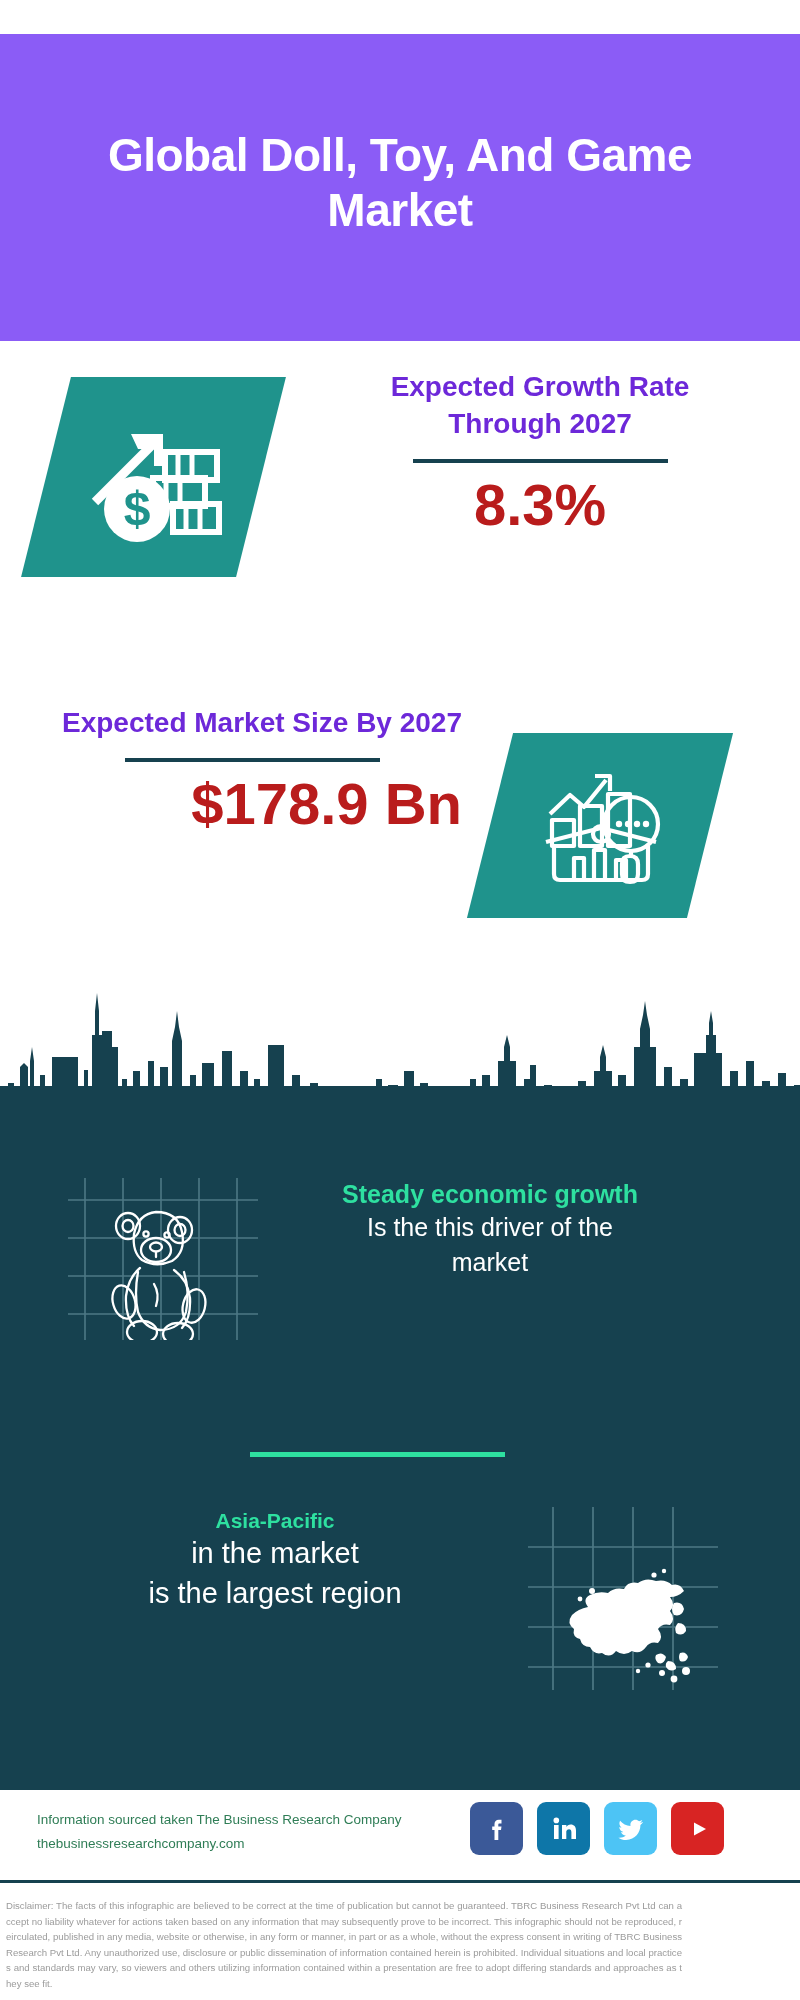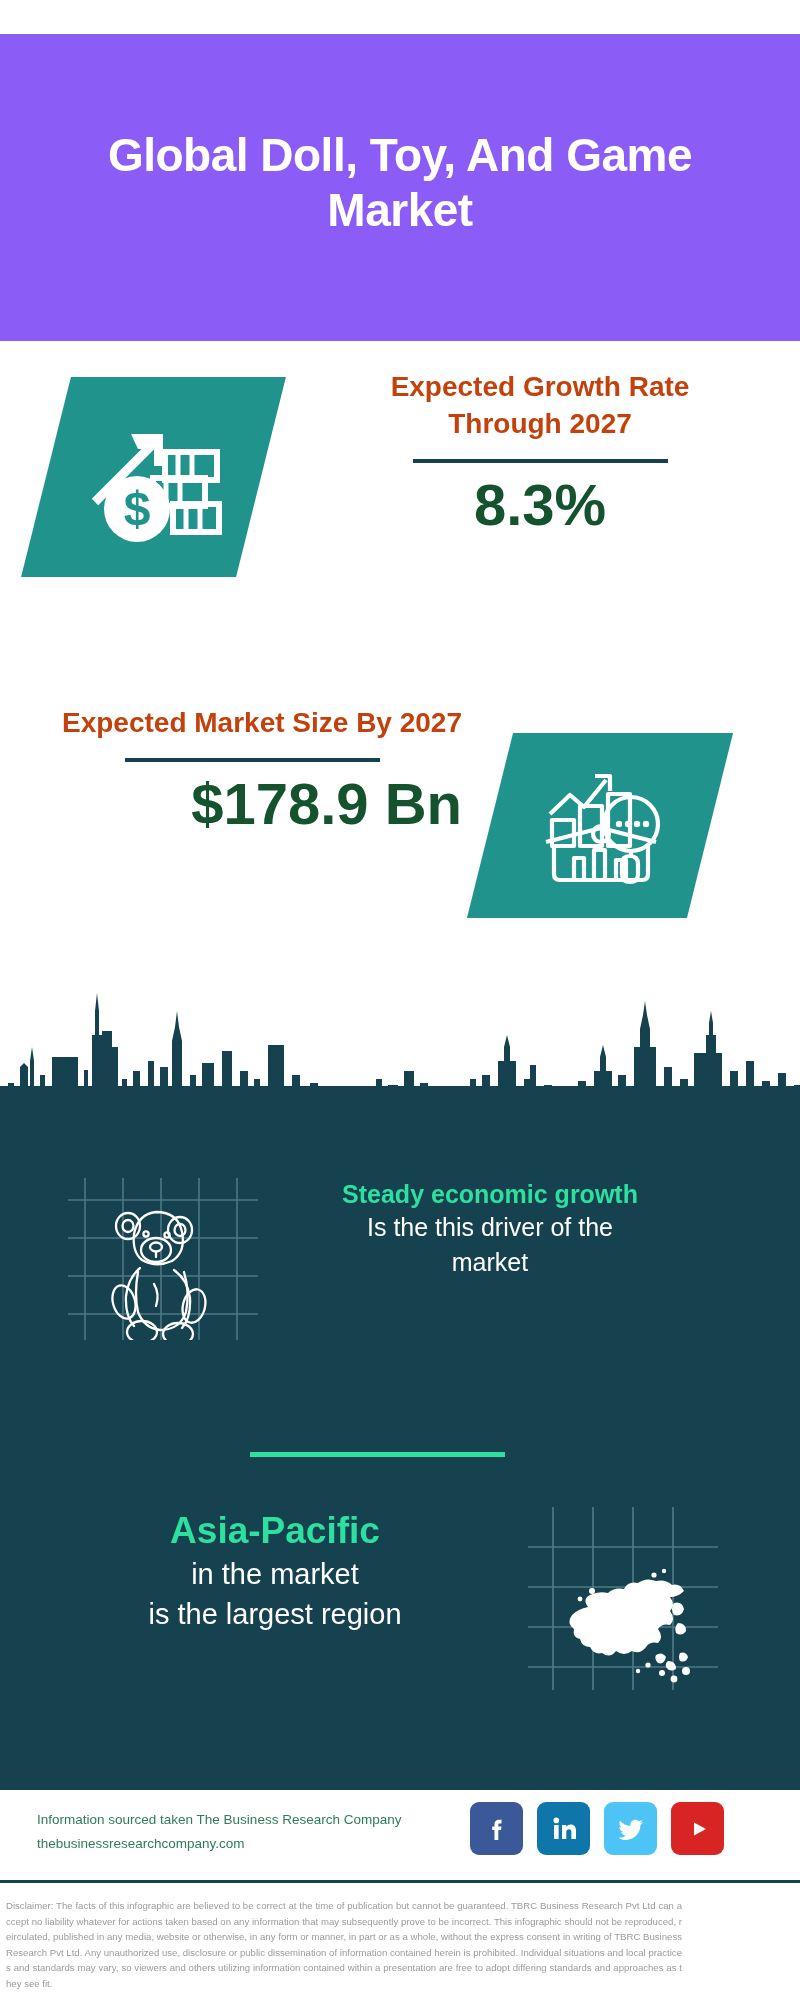--- a/index.html
+++ b/index.html
@@ -34,28 +34,28 @@
     transform:skewX(-14deg);
   }
   .icon-left-wrap {
     position:absolute; left:56px; top:78px; width:200px; height:185px;
     display:flex; align-items:center; justify-content:center;
   }
   .stat1-text {
     position:absolute; left:330px; top:62px; width:420px; text-align:center;
   }
   .stat-label {
-    color:#c2410c; font-size:28px; font-weight:bold; line-height:1.32;
+    color:#6d28d9; font-size:28px; font-weight:bold; line-height:1.32;
   }
   .stat-rule {
     width:255px; height:4px; background:#16414f;
     margin:16px auto 10px auto;
   }
   .stat-value {
-    color:#14532d; font-size:58px; font-weight:bold; line-height:1.1;
+    color:#b91c1c; font-size:58px; font-weight:bold; line-height:1.1;
   }
 
   
   .stat2 {
     position:absolute; left:0; top:655px; width:800px; height:320px;
   }
   .stat2-text {
     position:absolute; left:42px; top:50px; width:420px; text-align:right;
   }
   .para-right {
@@ -101,21 +101,21 @@
     width:255px; height:5px; background:#2ee0a0;
   }
 
   
   .region-row {
     position:absolute; left:0; top:1495px; width:800px; height:220px;
   }
   .region-text {
     position:absolute; left:60px; top:12px; width:430px; text-align:center;
   }
-  .accent-big { color:#2ee0a0; font-size:37px; font-weight:bold; line-height:1.3; }
+  .accent-big { color:#2ee0a0; font-size:21px; font-weight:bold; line-height:1.3; }
   .white-big  { color:#ffffff; font-size:29px; line-height:1.36; }
   .map-wrap {
     position:absolute; left:528px; top:0px; width:190px; height:195px;
   }
 
   
   .footer {
     position:absolute; left:0; top:1790px; width:800px; height:115px;
     background:#ffffff;
   }

